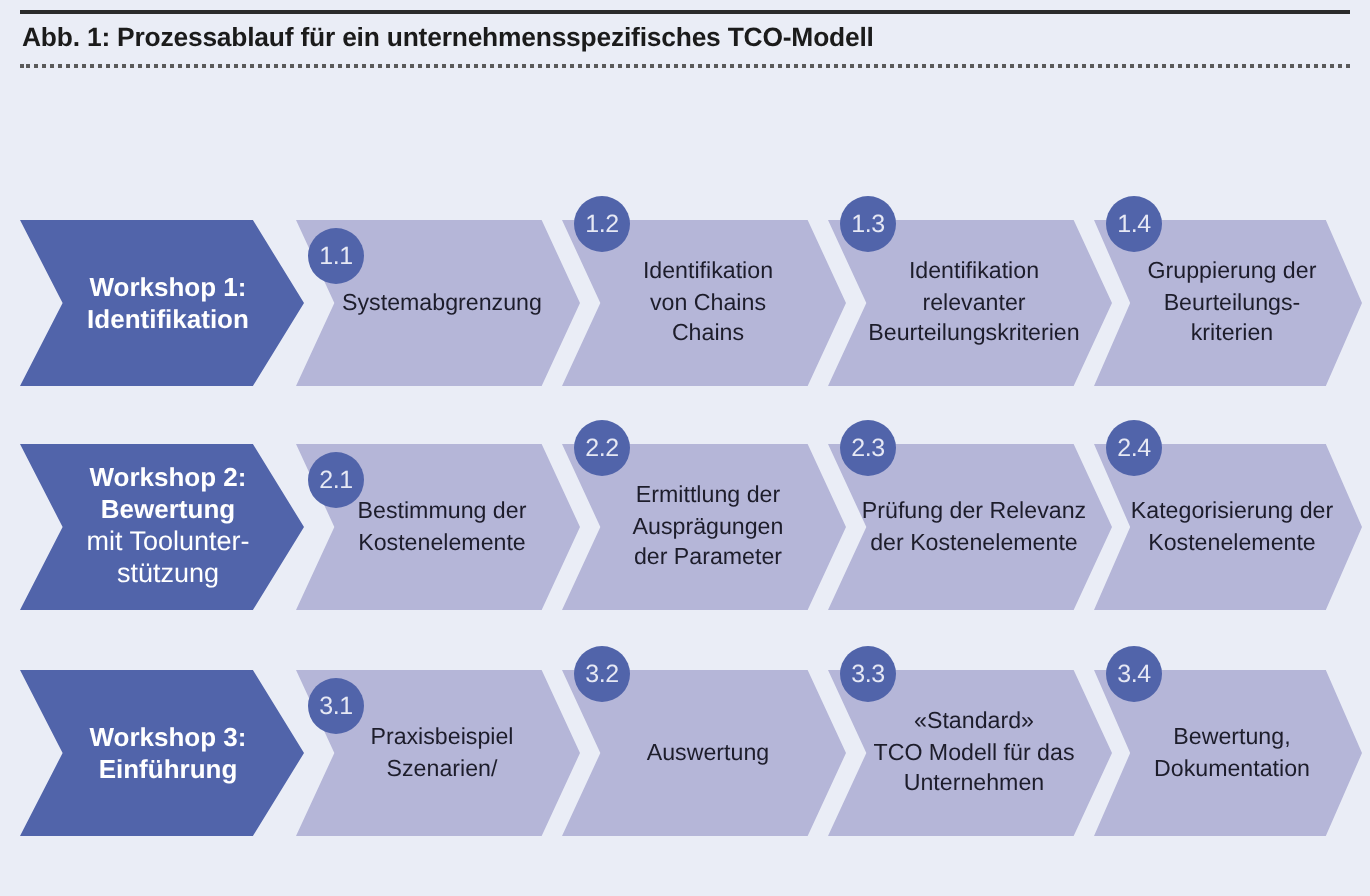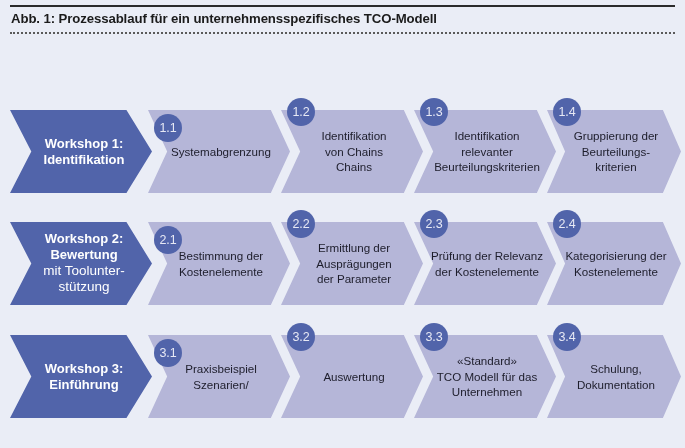--- a/index.html
+++ b/index.html
@@ -277,21 +277,21 @@
     </div>
     <div class="step s3">
       <div class="step-text">
         <div>«Standard»</div>
         <div>TCO Modell für das</div>
         <div>Unternehmen</div>
       </div>
     </div>
     <div class="step s4">
       <div class="step-text">
-        <div>Schulung,</div>
+        <div>Bewertung,</div>
         <div>Dokumentation</div>
       </div>
     </div>
 
     <div class="badge b1">3.1</div>
     <div class="badge b2">3.2</div>
     <div class="badge b3">3.3</div>
     <div class="badge b4">3.4</div>
   </div>
 

